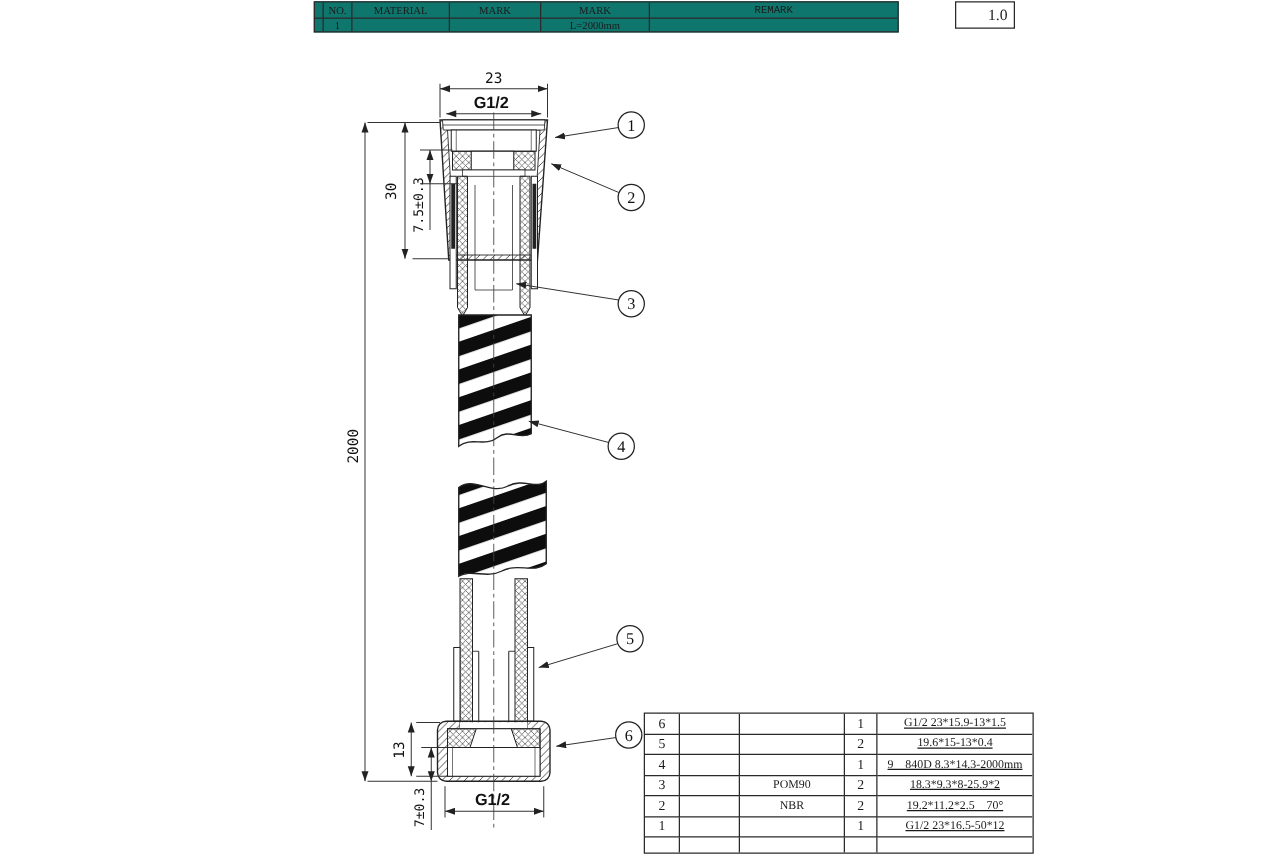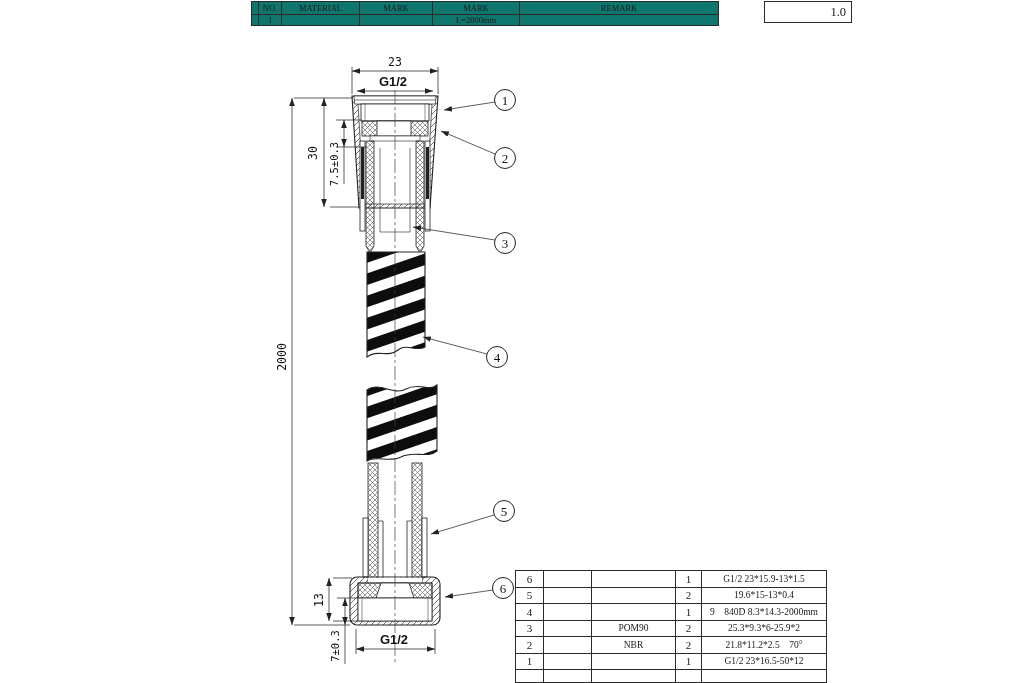--- a/index.html
+++ b/index.html
@@ -15,44 +15,44 @@
     position:absolute;left:207px;top:1px;width:466px;
     display:grid;grid-template-columns:7px 23px 78px 73px 87px 198px;
     border:1px solid #2a2a2a;background:#0f766e;
     font-size:8.5px;line-height:1;margin-left:44px;
   }
   .top-table .cell{
     border-right:1px solid #2a2a2a;border-bottom:1px solid #2a2a2a;
     display:flex;align-items:center;justify-content:center;
     height:12px;box-sizing:content-box;white-space:pre;
   }
-  .top-table .cell:nth-child(6n){border-right:none;}
+  .top-table .cell:nth-child(6n){border-right:none;font-family:Liberation Mono, monospace;}
   .top-table .cell.r2{height:10px;border-bottom:none;}
 
   .version-box{
-    position:absolute;left:764px;top:1px;width:88px;height:22px;
+    position:absolute;left:764px;top:1px;width:48px;height:22px;
     border:1.5px solid #2a2a2a;box-sizing:border-box;background:#fff;
     display:flex;align-items:center;justify-content:flex-end;
     font-size:12.5px;padding-right:5px;
   }
 
   
   .bom-table{
     position:absolute;left:515px;top:570px;width:312px;height:113px;
     border:1.5px solid #2a2a2a;box-sizing:border-box;background:#fff;
     display:grid;grid-template-columns:28px 48px 84px 26px 124px;
     grid-auto-rows:16.5px;overflow:hidden;font-size:9.5px;
   }
   .bom-table .cell{
     border-right:1px solid #2a2a2a;border-bottom:1px solid #2a2a2a;
     display:flex;align-items:center;justify-content:center;
     white-space:pre;overflow:hidden;
   }
   .bom-table .cell.no,.bom-table .cell.qty{font-size:11px;}
-  .bom-table .cell:nth-child(5n){border-right:none;}
+  .bom-table .cell:nth-child(5n){border-right:none;text-decoration:underline;}
 </style>
 </head>
 <body>
 
 <div class="sheet">
 
   <svg width="1024" height="683" viewBox="0 0 1024 683">
     <defs>
       <marker id="ae" markerWidth="11" markerHeight="8" refX="10" refY="3.5" orient="auto">
         <path d="M0,0 L10,3.5 L0,7 Z" fill="#222"></path>
@@ -241,27 +241,27 @@
     <div class="cell no">4</div>
     <div class="cell"></div>
     <div class="cell"></div>
     <div class="cell qty">1</div>
     <div class="cell">9    840D 8.3*14.3-2000mm</div>
 
     <div class="cell no">3</div>
     <div class="cell"></div>
     <div class="cell">POM90</div>
     <div class="cell qty">2</div>
-    <div class="cell">25.3*9.3*6-25.9*2</div>
+    <div class="cell">18.3*9.3*8-25.9*2</div>
 
     <div class="cell no">2</div>
     <div class="cell"></div>
     <div class="cell">NBR</div>
     <div class="cell qty">2</div>
-    <div class="cell">21.8*11.2*2.5    70°</div>
+    <div class="cell">19.2*11.2*2.5    70°</div>
 
     <div class="cell no">1</div>
     <div class="cell"></div>
     <div class="cell"></div>
     <div class="cell qty">1</div>
     <div class="cell">G1/2 23*16.5-50*12</div>
 
     <div class="cell no"></div>
     <div class="cell"></div>
     <div class="cell"></div>

